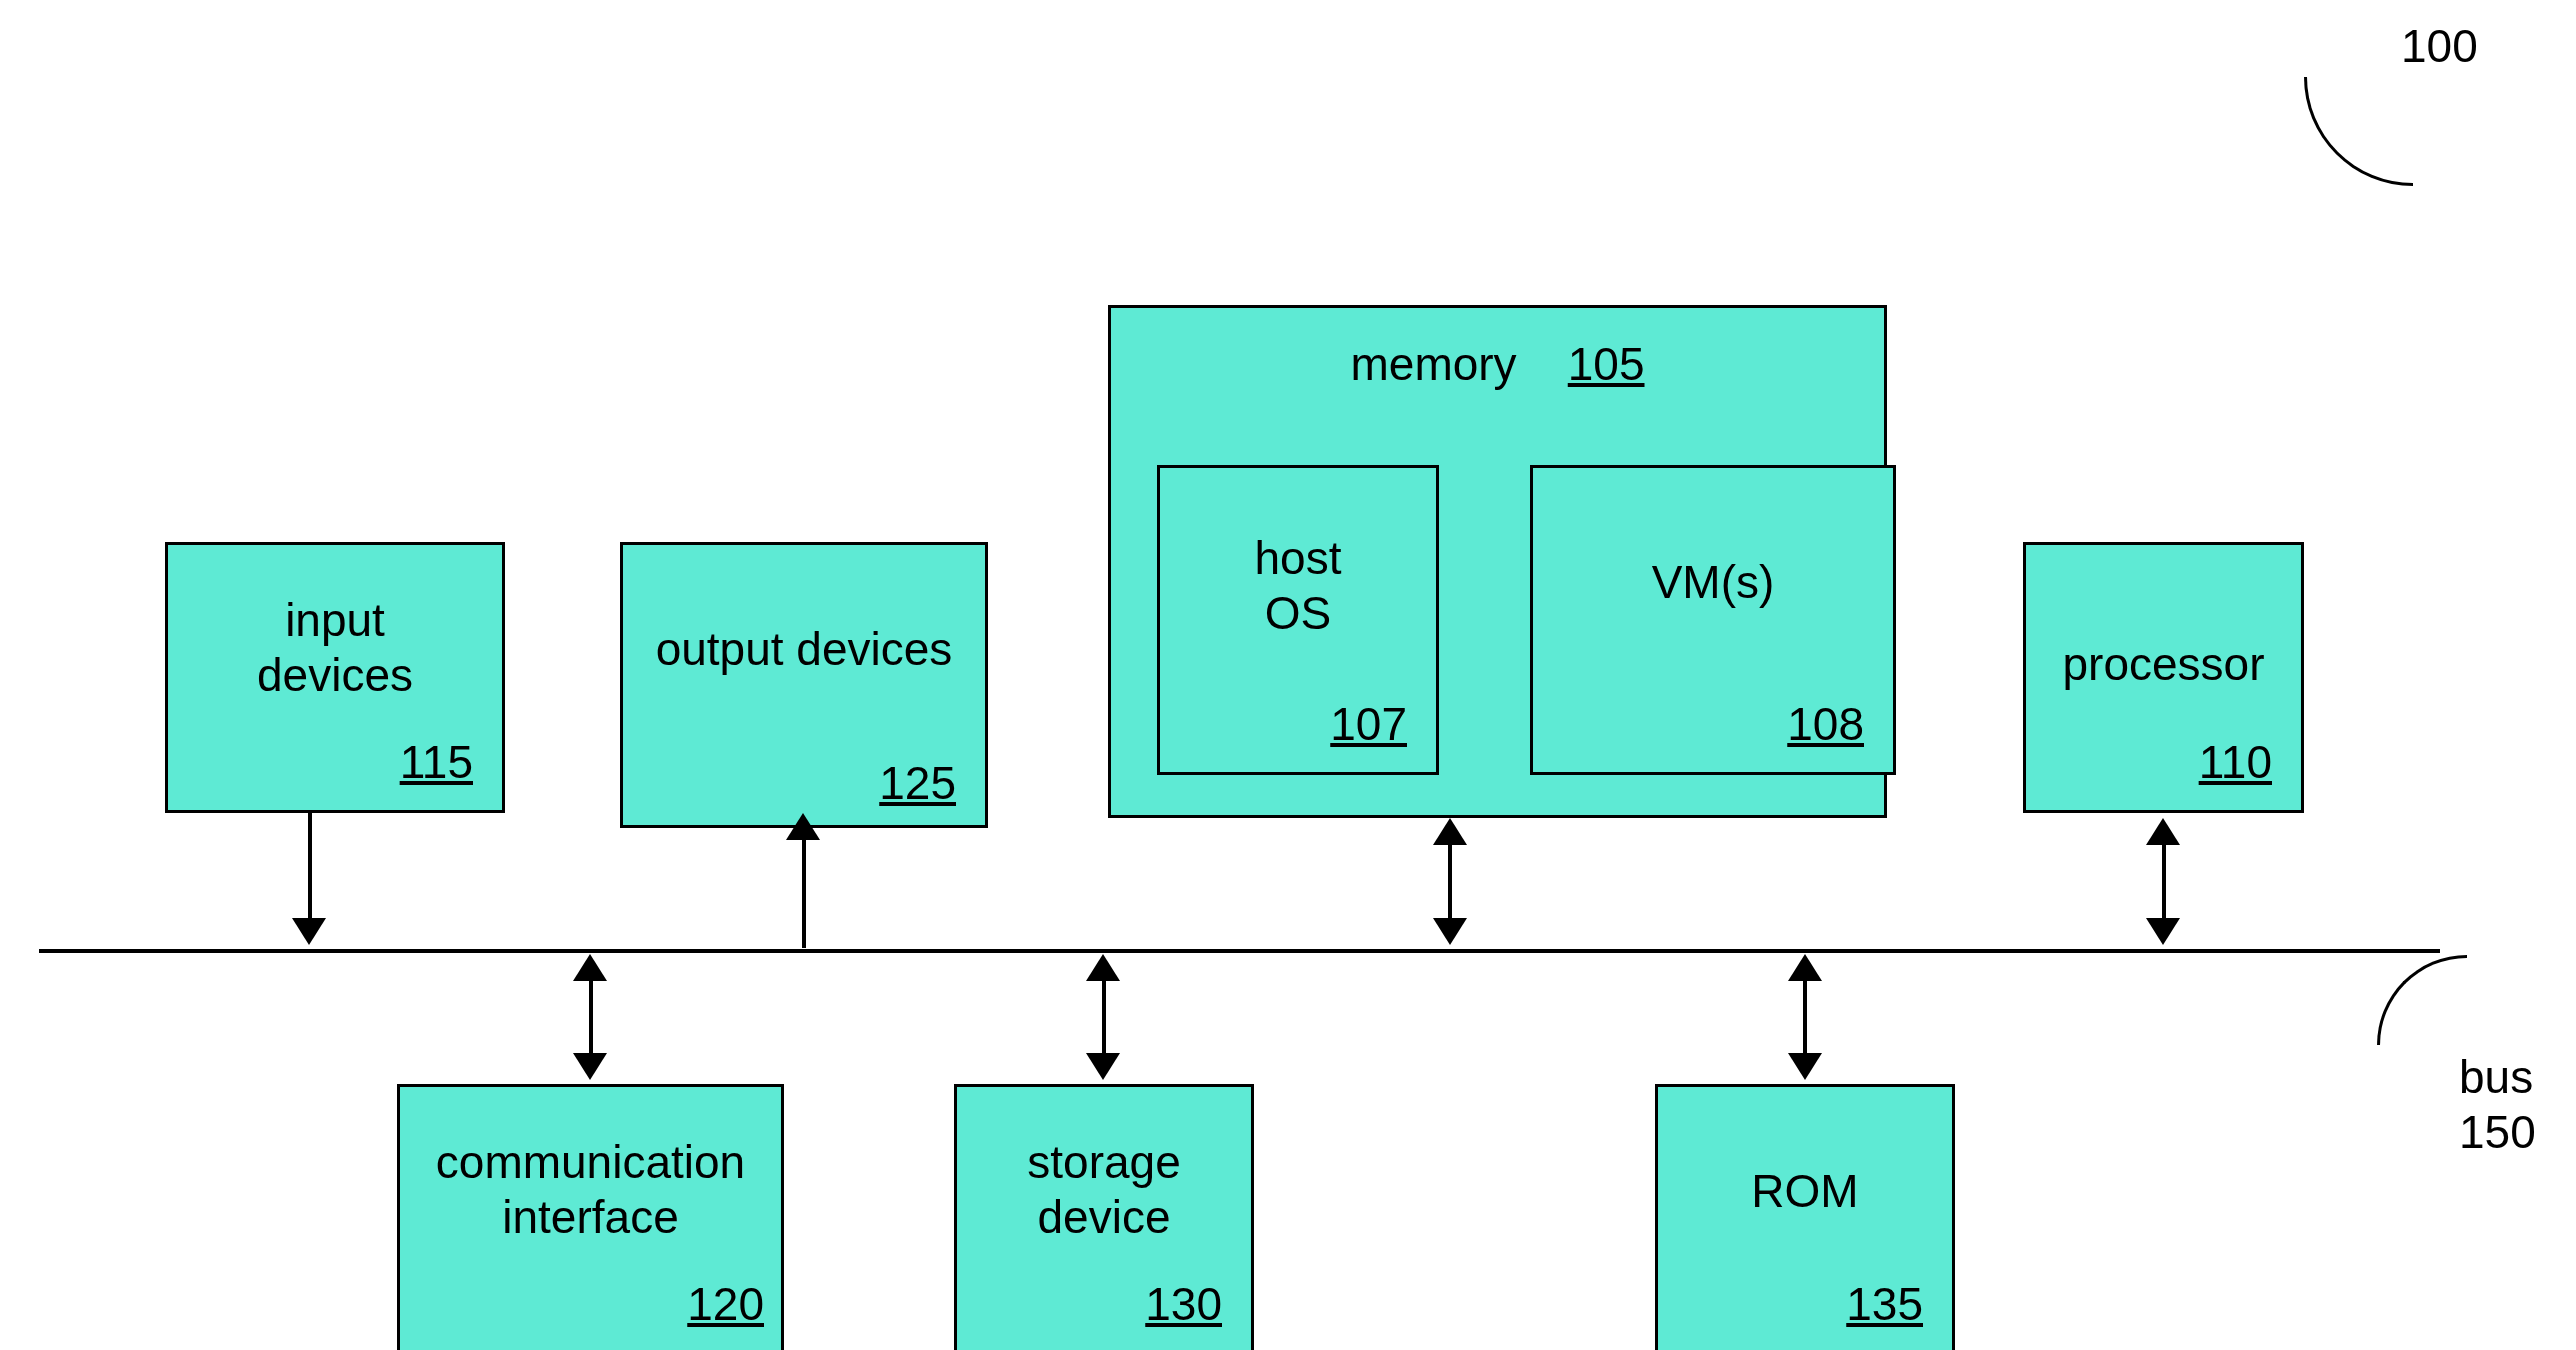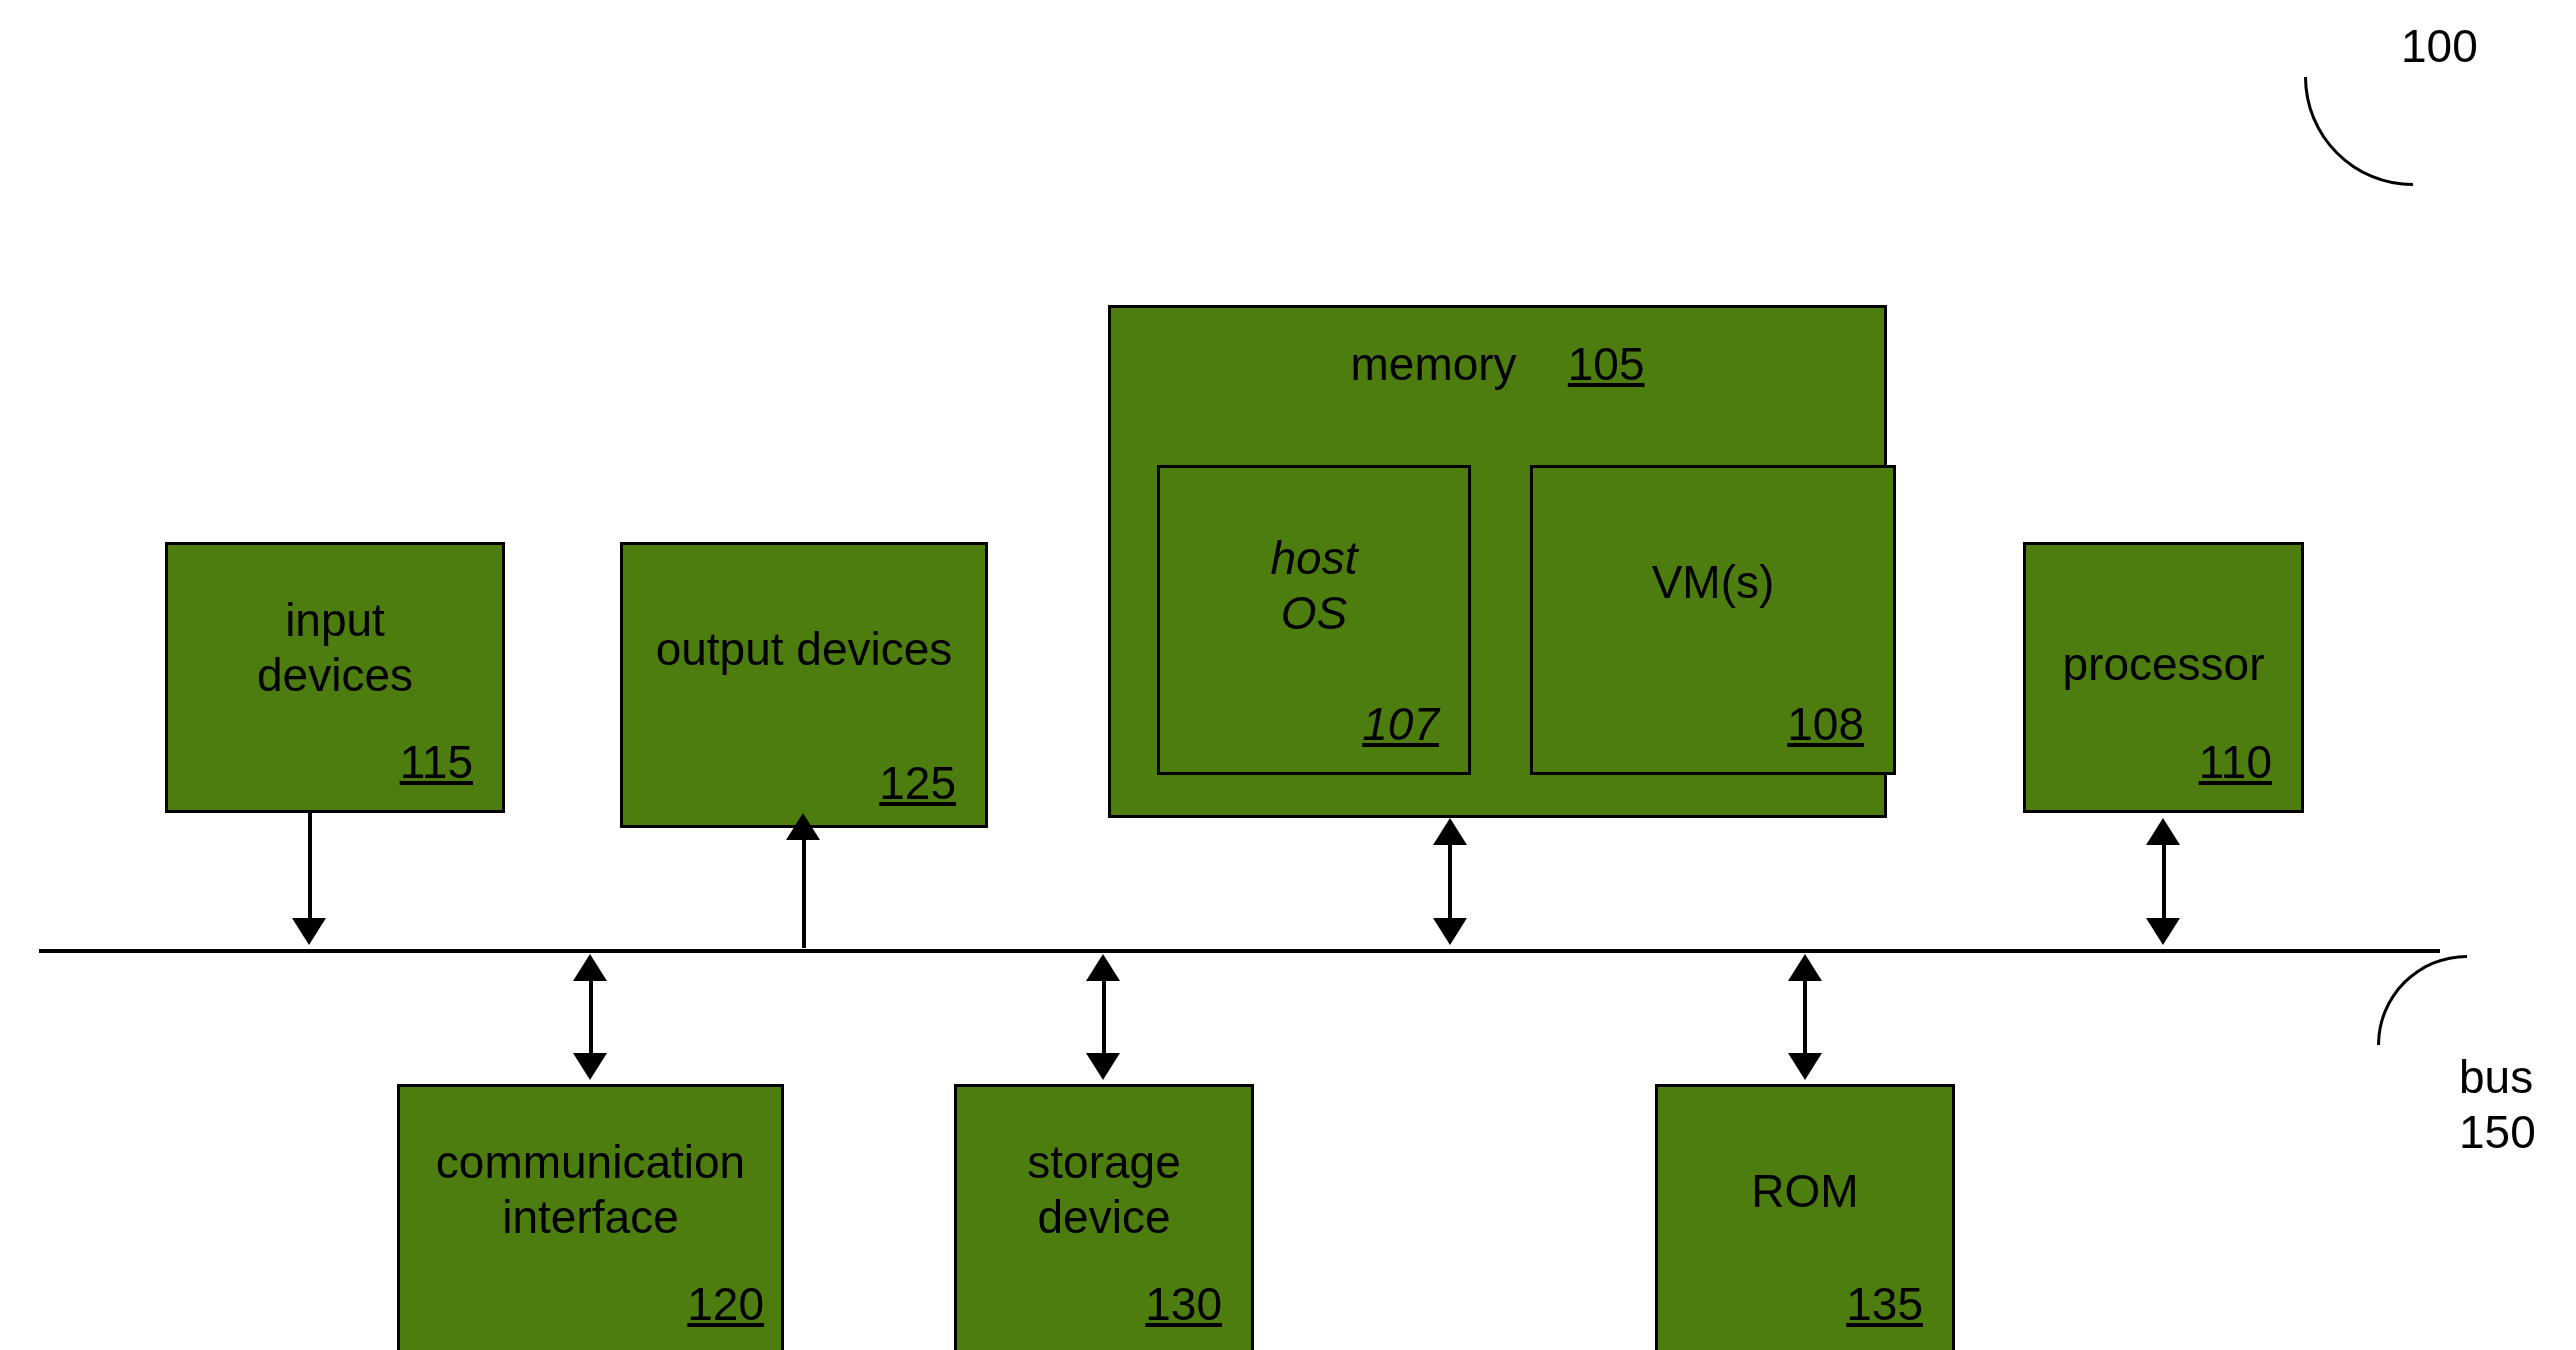--- a/index.html
+++ b/index.html
@@ -12,21 +12,21 @@
     color: #000;
   }
   .stage {
     position: relative;
     width: 2576px;
     height: 1350px;
   }
   .box {
     position: absolute;
     border: 3.9px solid #000;
-    background: #4d7c0f;
+    background: #5eead4;
     box-sizing: border-box;
   }
   .ref-text {
     font-size: 46px;
     text-decoration: underline;
   }
   .plain-text {
     position: absolute;
     font-size: 46px;
     line-height: 1.2;
@@ -108,21 +108,21 @@
   <div class="arrow" style="left:802px; top:837px; height:111px;"></div>
   <div class="head-up" style="left:786px; top:813px;"></div>
 
   <div class="box" style="left:1108px; top:305px; width:779px; height:513px;">
     <div class="plain-text" style="left:0; right:0; top:29px; text-align:center;">
       <span>memory</span>&nbsp;&nbsp;&nbsp;
       <span class="ref-text">105</span>
     </div>
   </div>
 
-  <div class="box" style="left:1157px; top:465px; width:314px; height:310px;font-style:italic;">
+  <div class="box" style="left:1157px; top:465px; width:282px; height:310px;">
     <div class="plain-text" style="left:0; right:0; top:63px;">
       <span>host</span><br>
       <span>OS</span>
     </div>
     <div class="plain-text ref-text" style="right:29px; bottom:19.4px;">107</div>
   </div>
 
   <div class="box" style="left:1530px; top:465px; width:366px; height:310px;">
     <div class="plain-text" style="left:0; right:0; top:87px;">VM(s)</div>
     <div class="plain-text ref-text" style="right:29px; bottom:19.4px;">108</div>

